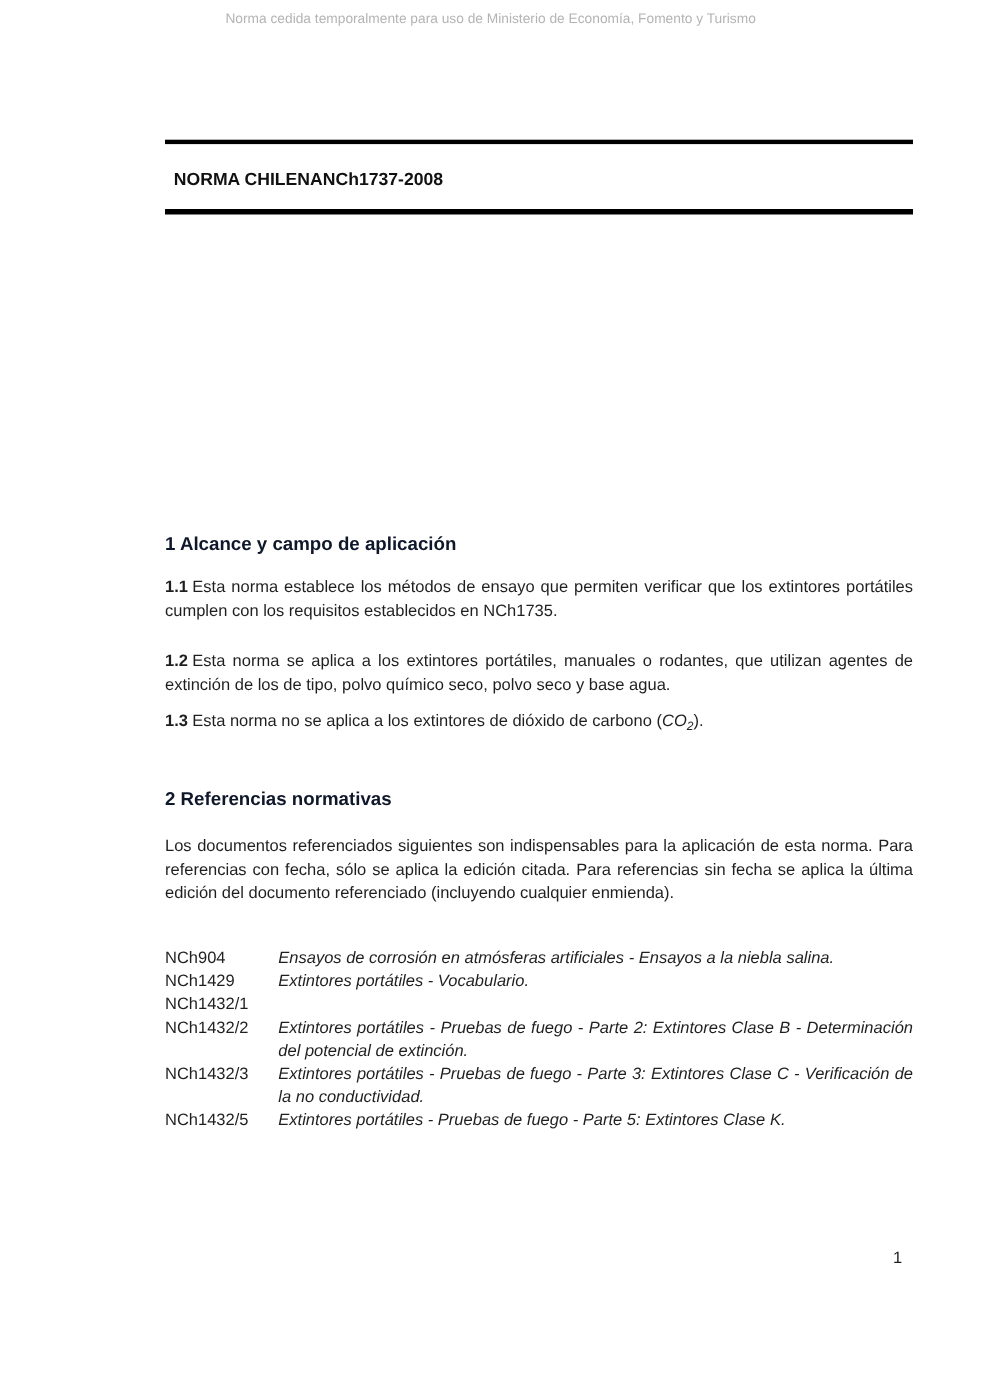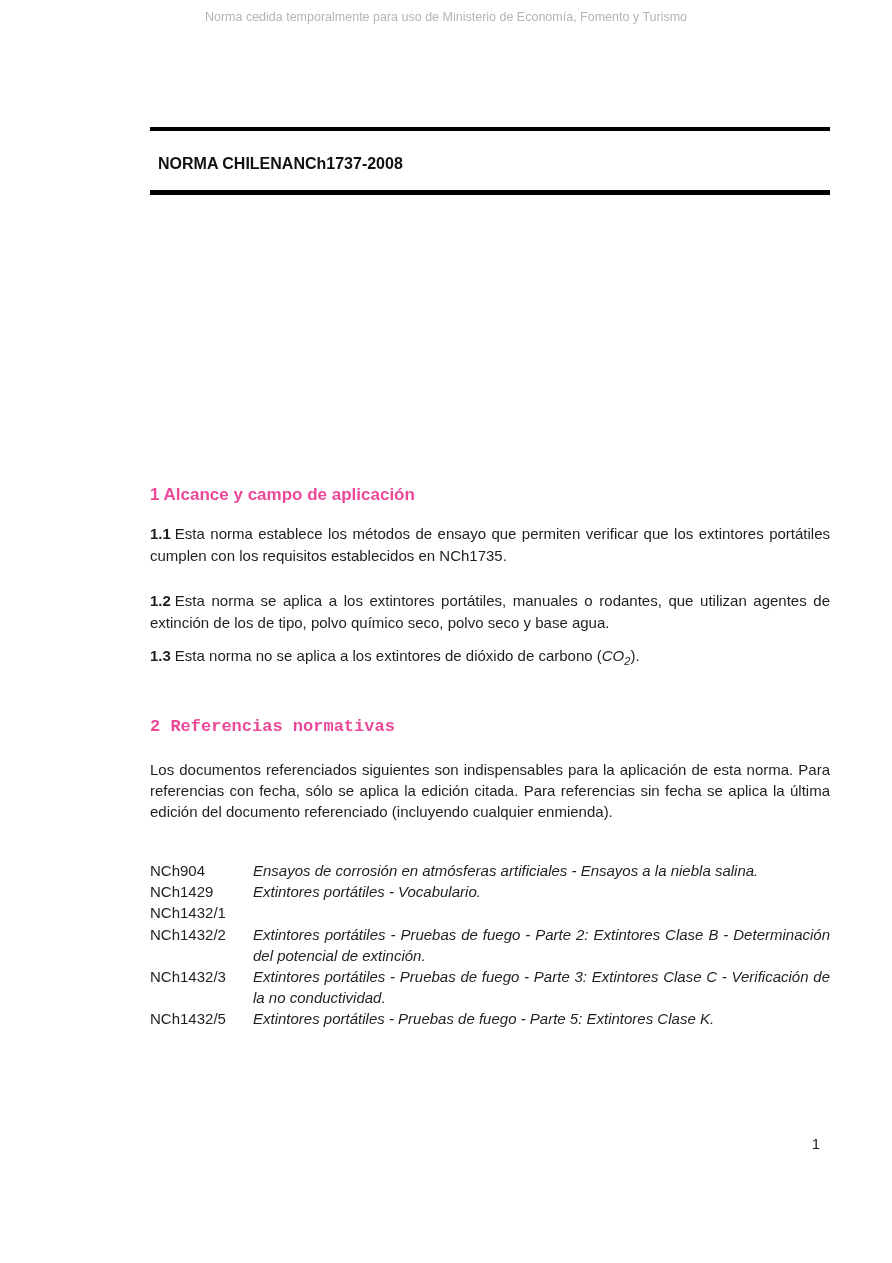--- a/index.html
+++ b/index.html
@@ -61,24 +61,24 @@
     color: #161616;
   }
   .sec-h {
     position: absolute;
     left: 150px;
     width: 680px;
     margin: 0;
     font-size: 17px;
     font-weight: bold;
     line-height: 22px;
-    color: #ec4899;
+    color: #0f172a;
   }
   .sec1-h { top: 484px; }
-  .sec2-h { top: 716px; font-family: Liberation Mono, monospace; }
+  .sec2-h { top: 716px; }
   .body {
     position: absolute;
     left: 150px;
     width: 680px;
     margin: 0;
     font-size: 15px;
     line-height: 21.5px;
     text-align: justify;
     color: #1f1f1f;
   }

